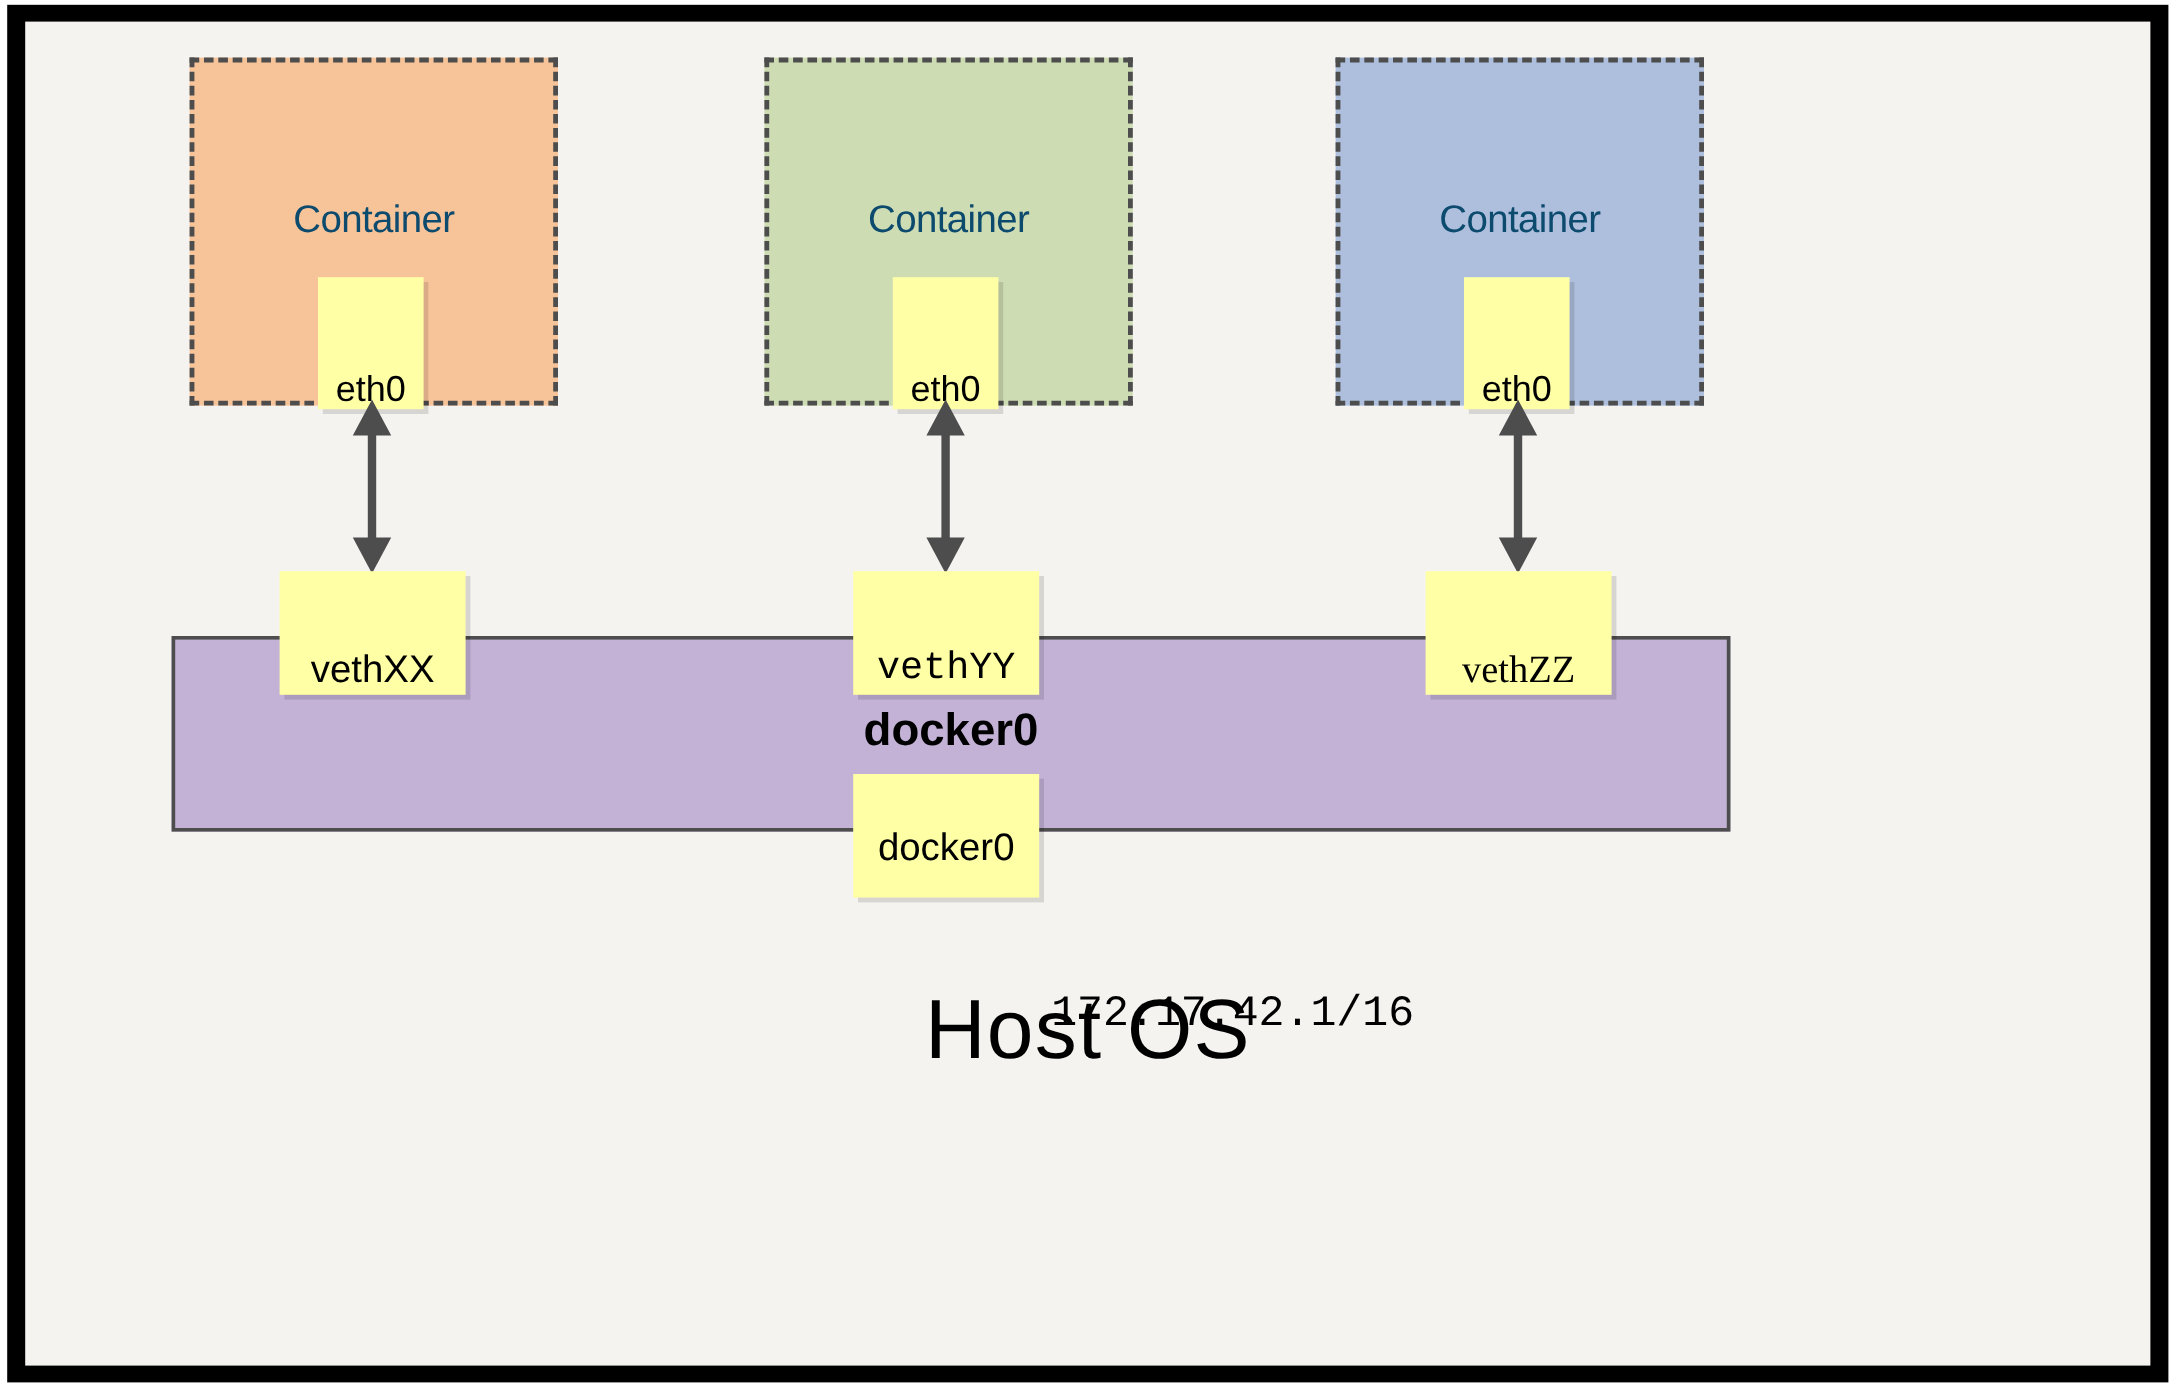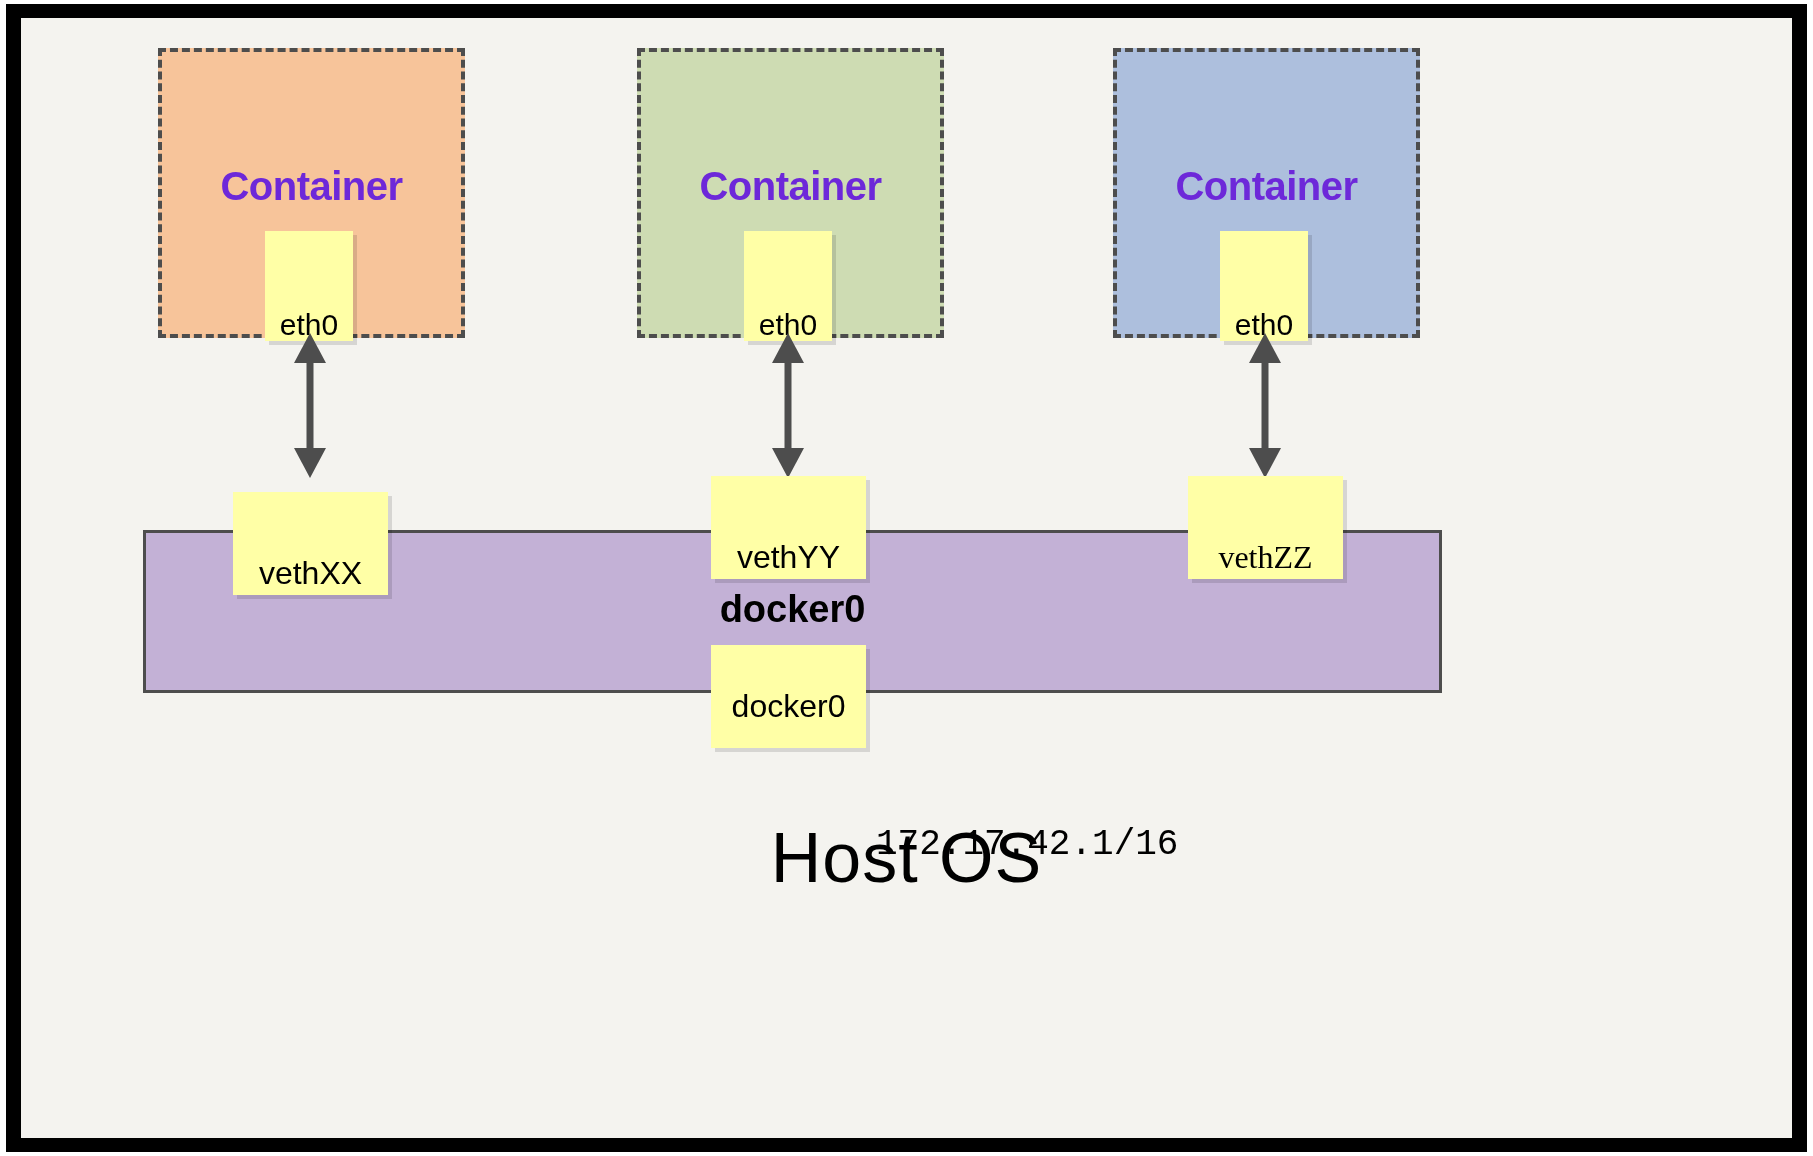--- a/index.html
+++ b/index.html
@@ -48,23 +48,23 @@
     top: 48px;
     width: 307px;
     height: 290px;
   }
   .container-box .container-title {
     position: absolute;
     left: 0;
     right: 0;
     top: 112px;
     text-align: center;
-    font-size: 40px;
-    font-weight: bold;
-    color: #6d28d9;
+    font-size: 32px;
+    font-weight: normal;
+    color: #0c4a6e;
     letter-spacing: -0.5px;
   }
 
   
   .note {
     position: absolute;
     background: #ffffa6;
     box-sizing: border-box;
     box-shadow: 4px 4px 0 0 rgba(0,0,0,0.12);
     display: flex;
@@ -195,24 +195,24 @@
     <line x1="22" y1="22" x2="22" y2="123" stroke="#4d4d4d" stroke-width="7"></line>
     <polygon points="22,0 6,30 38,30" fill="#4d4d4d"></polygon>
     <polygon points="22,145 6,115 38,115" fill="#4d4d4d"></polygon>
   </svg>
   <svg class="arrow-svg" style="left:1243px; top:333px;" width="44" height="145" viewBox="0 0 44 145">
     <line x1="22" y1="22" x2="22" y2="123" stroke="#4d4d4d" stroke-width="7"></line>
     <polygon points="22,0 6,30 38,30" fill="#4d4d4d"></polygon>
     <polygon points="22,145 6,115 38,115" fill="#4d4d4d"></polygon>
   </svg>
 
-  <div class="note note-veth" style="left:233px; top:492px;">
+  <div class="note note-veth" style="left:233px; top:476px;">
     <span class="note-label">vethXX</span>
   </div>
-  <div class="note note-veth" style="left:711px; top:476px;">
+  <div class="note note-veth" style="left:711px; top:476px;font-family:Liberation Mono, monospace;">
     <span class="note-label">vethYY</span>
   </div>
   <div class="note note-veth" style="left:1188px; top:476px;font-family:Liberation Serif, serif;">
     <span class="note-label">vethZZ</span>
   </div>
 
   <div class="note note-dockerif" style="left:711px; top:645px;">
     <span class="note-label">docker0</span>
   </div>
 

